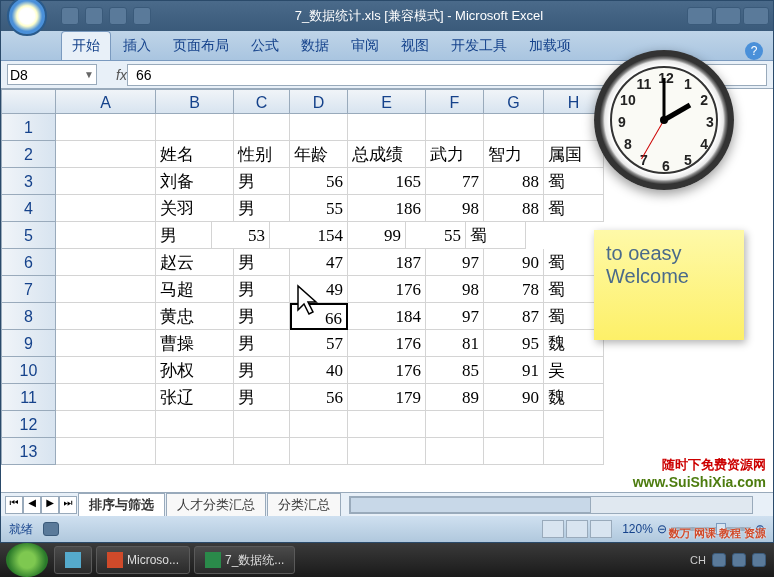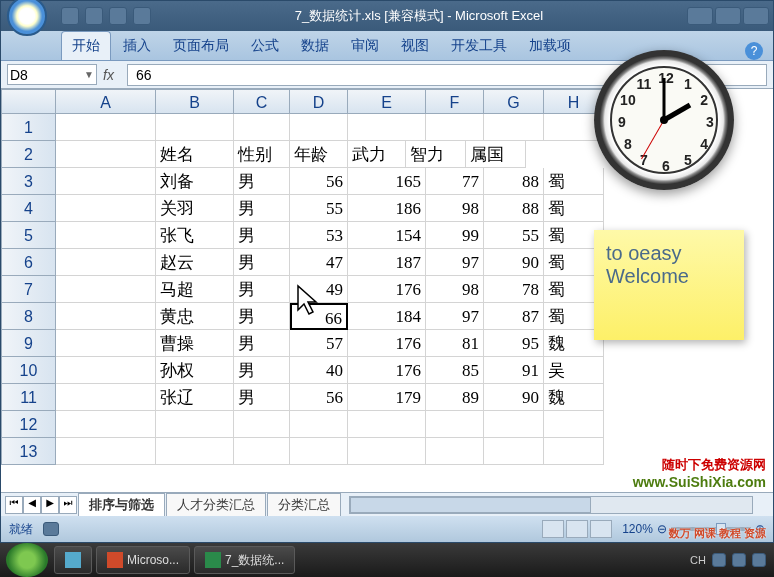--- a/index.html
+++ b/index.html
@@ -13,21 +13,21 @@
 .win-controls { display: flex; gap: 2px; margin-right: 4px; }
 .win-btn { width: 26px; height: 18px; background: #5a7a9a; border: 1px solid #3a5a7a; border-radius: 3px; }
 
 .ribbon-tabs { background: linear-gradient(#bfd4e8, #a9c5e0); height: 30px; display: flex; align-items: end; padding-left: 60px; gap: 2px; border-bottom: 1px solid #7a9abf; }
 .tab { padding: 5px 10px; font-size: 14px; color: #15428b; cursor: pointer; }
 .tab.active { background: #e8f0f8; border-radius: 4px 4px 0 0; border: 1px solid #7a9abf; border-bottom: none; }
 .help-icon { margin-left: auto; margin-right: 10px; width: 18px; height: 18px; background: #4a90d9; border-radius: 50%; color: #fff; text-align: center; font-size: 12px; line-height: 18px; }
 
 .formula-bar { background: #e8f0f8; height: 28px; display: flex; align-items: center; border-bottom: 1px solid #9ab; font-size: 14px; }
 .name-box { width: 90px; background: #fff; border: 1px solid #9ab; margin: 2px 6px; padding: 2px 2px; height: 21px; display: flex; align-items: center; }
-.fx-btn { width: 24px; font-style: italic; color: #555; text-align: left; }
+.fx-btn { width: 24px; font-style: italic; color: #555; text-align: right; }
 .formula-input { flex: 1; background: #fff; border: 1px solid #9ab; margin: 2px 6px 2px 0; padding: 2px 8px; height: 22px; }
 
 .grid-area { background: #fff; position: relative; }
 .corner { width: 55px; height: 25px; background: linear-gradient(#f0f4f8, #d8e4f0); border: 1px solid #9ab; position: absolute; top: 0; left: 0; }
 .col-headers { display: flex; position: absolute; top: 0; left: 55px; }
 .col-h { height: 25px; background: linear-gradient(#f0f4f8, #d8e4f0); border: 1px solid #9ab; border-left: none; text-align: center; font-size: 16px; color: #15428b; line-height: 25px; }
 .row-headers { position: absolute; top: 25px; left: 0; }
 .row-h { width: 55px; height: 27px; background: linear-gradient(to right, #f0f4f8, #d8e4f0); border: 1px solid #9ab; border-top: none; text-align: center; font-size: 16px; color: #15428b; line-height: 27px; }
 .cells { position: absolute; top: 25px; left: 55px; }
 .row { display: flex; }
@@ -159,20 +159,21 @@
             <div class="cell col-E" style="width: 78px;"></div>
             <div class="cell col-F" style="width: 58px;"></div>
             <div class="cell col-G" style="width: 60px;"></div>
             <div class="cell col-H" style="width: 60px;"></div>
           </div>
           <div class="row">
             <div class="cell col-A" style="width: 100px;"></div>
             <div class="cell col-B" style="width: 78px;">姓名</div>
             <div class="cell col-C" style="width: 56px;">性别</div>
             <div class="cell col-D" style="width: 58px;">年龄</div>
+            <div class="cell col-E" style="width: 78px;">总成绩</div>
             <div class="cell col-F" style="width: 58px;">武力</div>
             <div class="cell col-G" style="width: 60px;">智力</div>
             <div class="cell col-H" style="width: 60px;">属国</div>
           </div>
           <div class="row">
             <div class="cell col-A" style="width: 100px;"></div>
             <div class="cell col-B" style="width: 78px;">刘备</div>
             <div class="cell col-C" style="width: 56px;">男</div>
             <div class="cell col-D num" style="width: 58px;">56</div>
             <div class="cell col-E num" style="width: 78px;">165</div>
@@ -185,21 +186,20 @@
             <div class="cell col-B" style="width: 78px;">关羽</div>
             <div class="cell col-C" style="width: 56px;">男</div>
             <div class="cell col-D num" style="width: 58px;">55</div>
             <div class="cell col-E num" style="width: 78px;">186</div>
             <div class="cell col-F num" style="width: 58px;">98</div>
             <div class="cell col-G num" style="width: 60px;">88</div>
             <div class="cell col-H" style="width: 60px;">蜀</div>
           </div>
           <div class="row">
             <div class="cell col-A" style="width: 100px;"></div>
-            <div class="cell col-B" style="width: 78px;">张飞</div>
             <div class="cell col-C" style="width: 56px;">男</div>
             <div class="cell col-D num" style="width: 58px;">53</div>
             <div class="cell col-E num" style="width: 78px;">154</div>
             <div class="cell col-F num" style="width: 58px;">99</div>
             <div class="cell col-G num" style="width: 60px;">55</div>
             <div class="cell col-H" style="width: 60px;">蜀</div>
           </div>
           <div class="row">
             <div class="cell col-A" style="width: 100px;"></div>
             <div class="cell col-B" style="width: 78px;">赵云</div>

